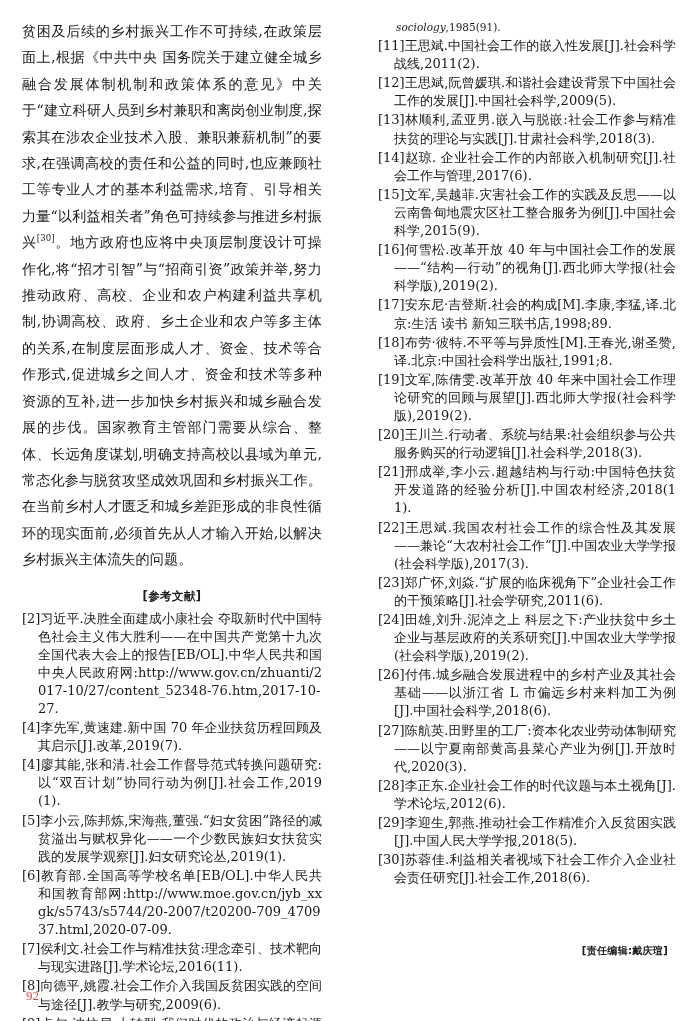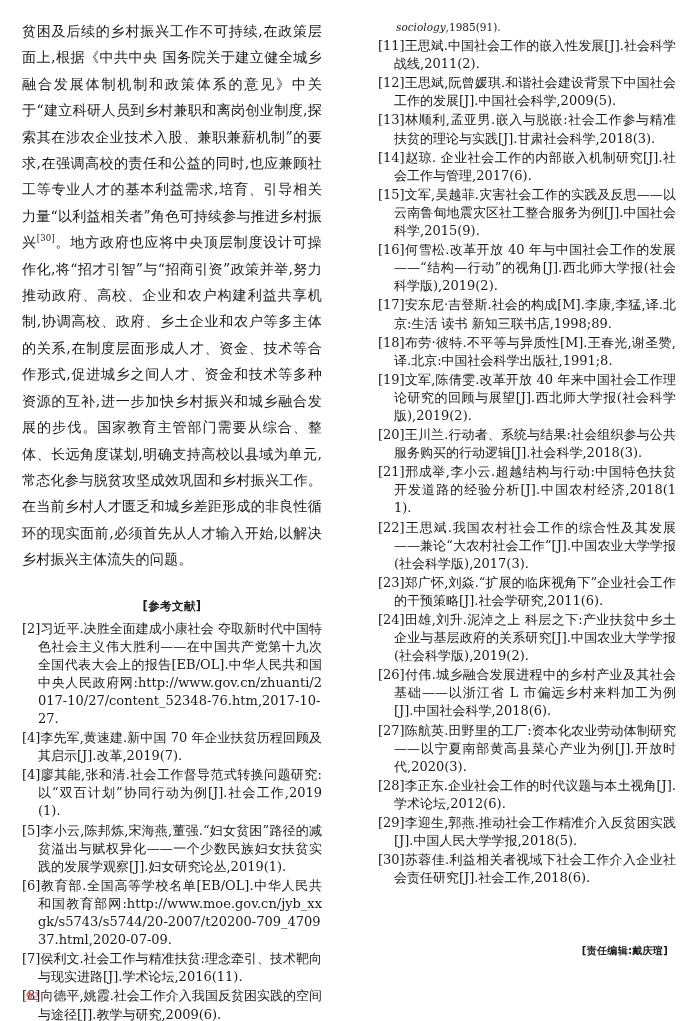--- a/index.html
+++ b/index.html
@@ -53,21 +53,21 @@
     line-height: 0;
   }
 
   
   .ref-heading {
     text-align: center;
     font-family: "DejaVu Sans", "Liberation Sans", sans-serif;
     font-weight: bold;
     font-size: 11.5px;
     letter-spacing: 0.4px;
-    margin: 26px 0 6px 0;
+    margin: 16px 0 6px 0;
   }
 
   
   .ref-list {
     list-style: none;
     margin: 0;
     padding: 0;
   }
   .ref-item {
     font-family: "DejaVu Serif", "Liberation Serif", serif;

